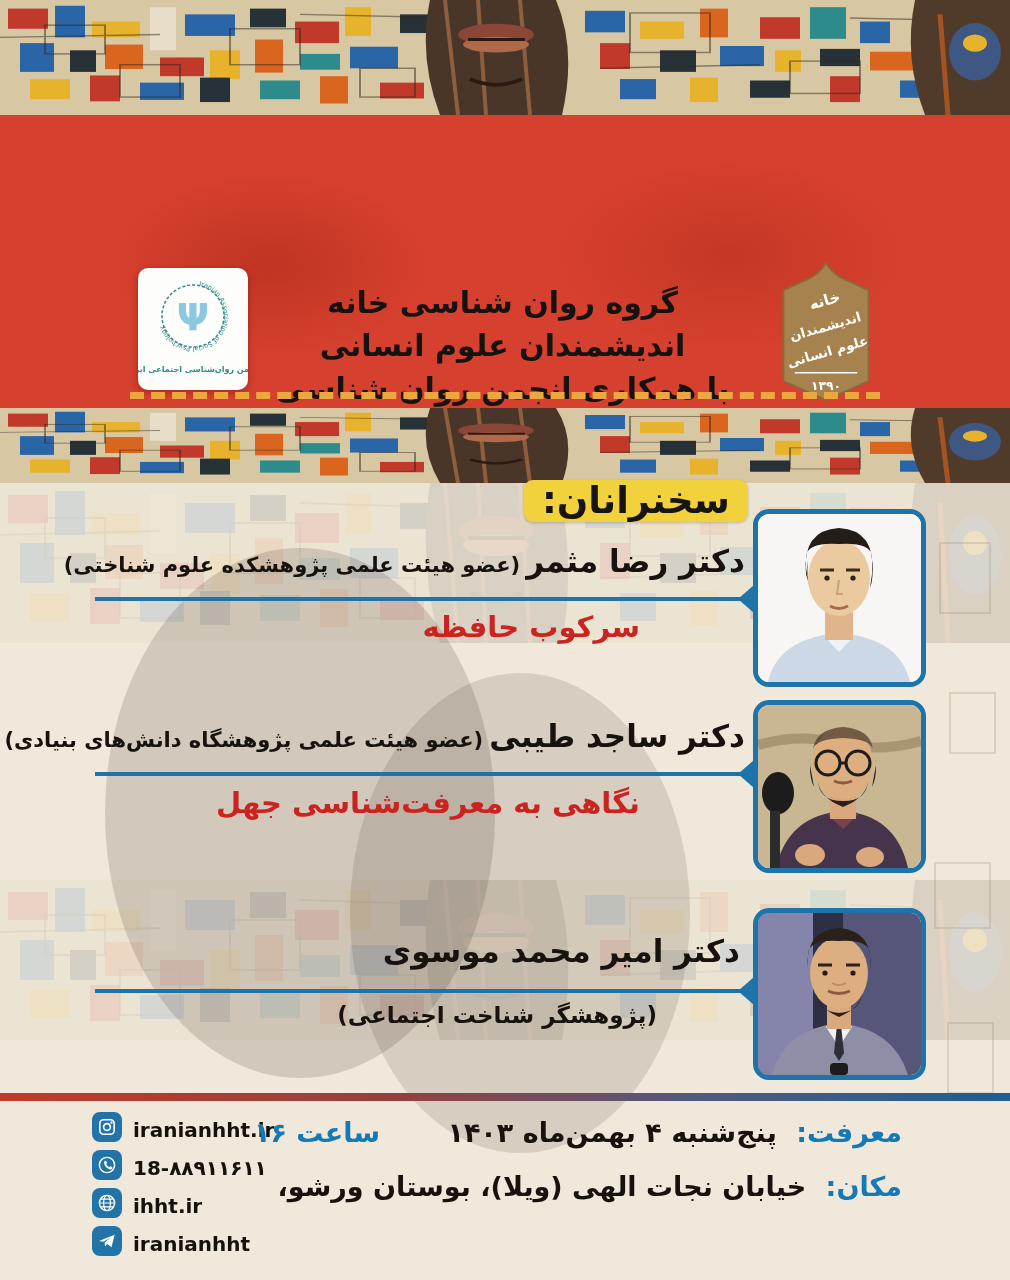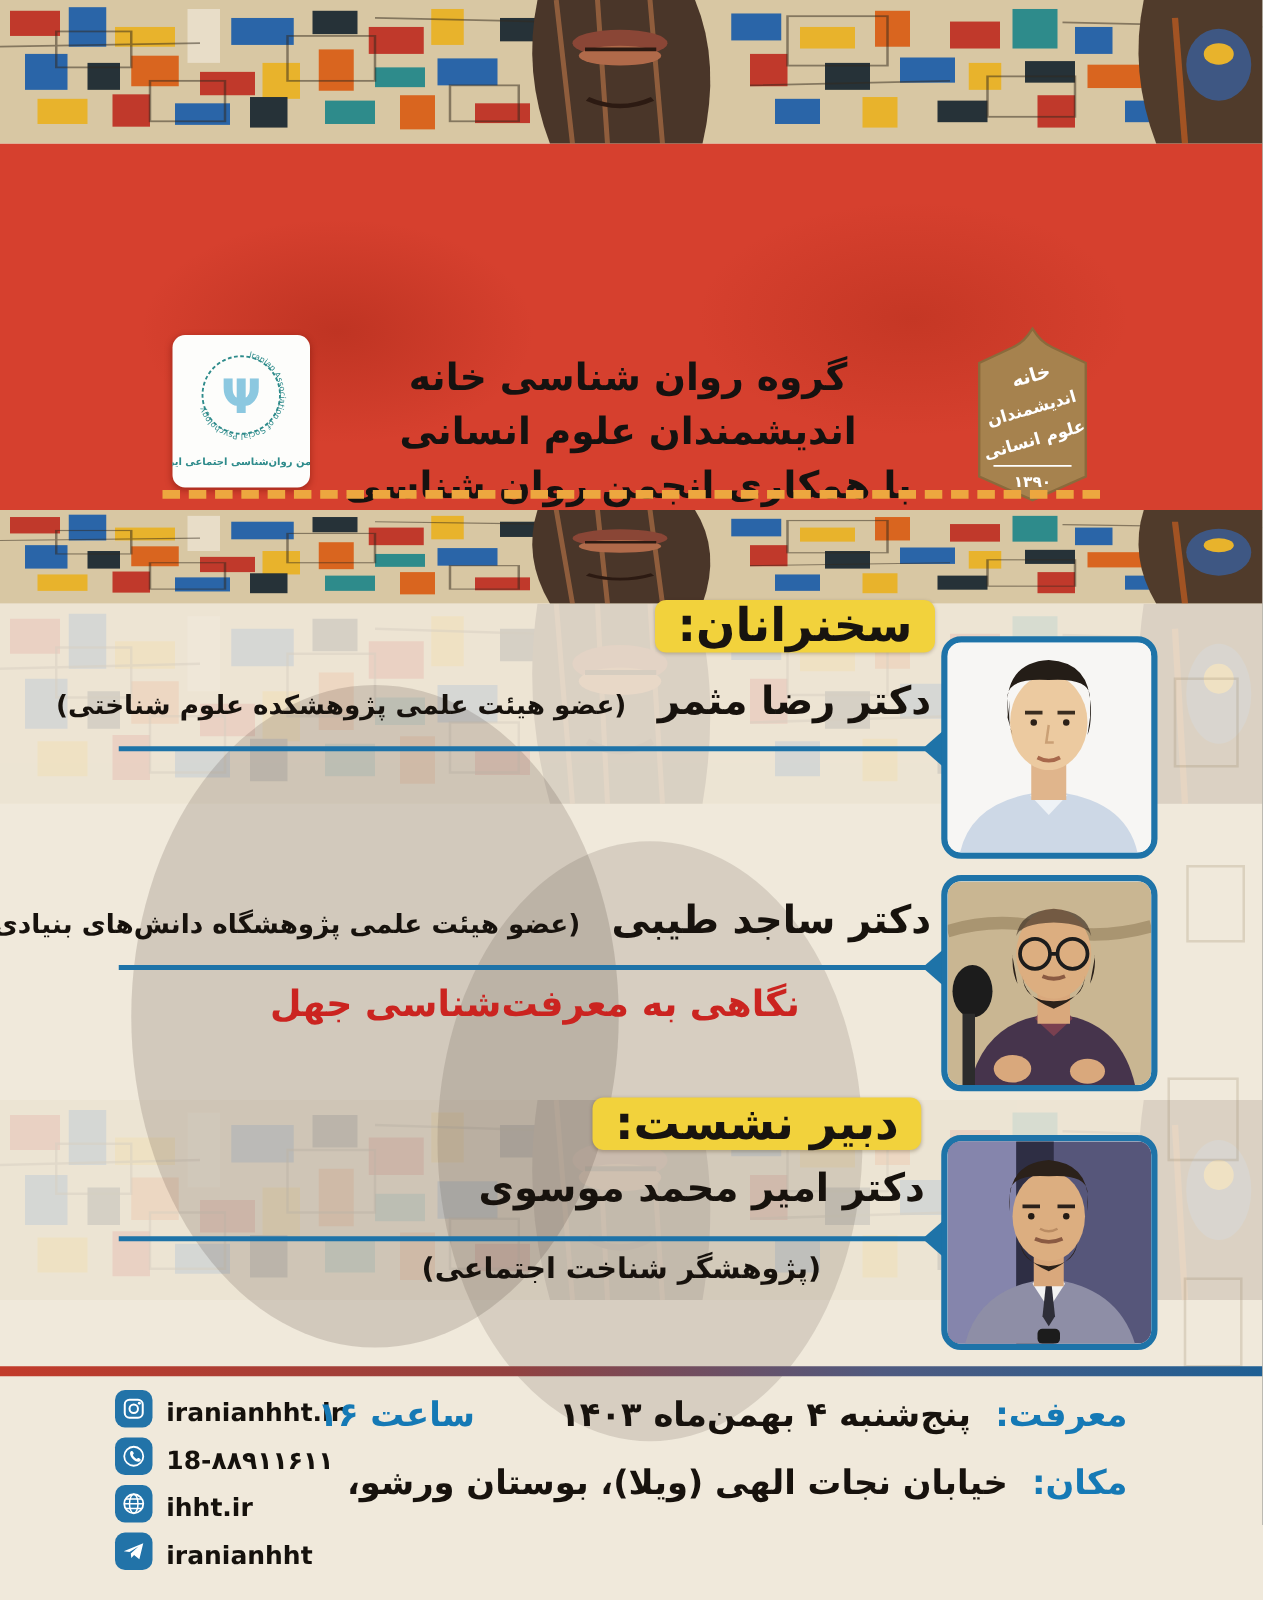--- a/index.html
+++ b/index.html
@@ -31,21 +31,21 @@
   .lower-bg{position:absolute;left:0;top:483px;width:1010px;height:797px;background:#f0e9db;}
   .faded-bg{position:absolute;left:0;top:0;width:1010px;height:797px;}
 
   .badge{position:absolute;z-index:5;background:#f2d23c;border-radius:9px;padding:3px 18px;
     direction:rtl;color:#18140f;font-size:37px;font-weight:bold;line-height:36px;box-shadow:0 1px 3px rgba(60,40,0,.25);}
   .badge-speakers{top:480px;right:262px;}
   .badge-chair{top:878px;right:273px;}
 
   .name-line{position:absolute;z-index:5;direction:rtl;white-space:nowrap;color:#17120d;}
   .sp-name{font-size:31px;font-weight:bold;}
-  .sp-affil{font-size:21px;font-weight:bold;margin-right:20px;}
+  .sp-affil{font-size:21px;font-weight:bold;margin-right:1px;}
   .n1{top:543px;right:265px;}
   .n2{top:718px;right:265px;}
   .n3{top:933px;right:270px;}
 
   .rule{position:absolute;z-index:4;height:4px;background:#1e73a8;left:95px;}
   .r1{top:597px;width:650px;}
   .r2{top:772px;width:650px;}
   .r3{top:989px;width:650px;}
   .pointer{position:absolute;z-index:4;width:0;height:0;left:738px;
     border-top:21px solid transparent;border-bottom:21px solid transparent;border-right:24px solid #1e73a8;}
@@ -217,20 +217,21 @@
   </div>
 
   <div class="badge badge-speakers">سخنرانان:</div>
 
   <div class="name-line n1">
     <span class="sp-name">دکتر رضا مثمر</span>
     <span class="sp-affil">(عضو هیئت علمی پژوهشکده علوم شناختی)</span>
   </div>
   <div class="rule r1"></div>
   <div class="pointer pt1"></div>
+  <div class="topic t1">سرکوب حافظه</div>
   <div class="photo-frame p1">
     <svg viewBox="0 0 163 168">
       <rect width="163" height="168" fill="#f7f6f4"></rect>
       <path d="M10,168 Q20,124 81,119 Q142,124 152,168 Z" fill="#cdd8e6"></path>
       <path d="M66,122 L81,138 L96,122" fill="#eef2f6"></path>
       <rect x="67" y="92" width="28" height="34" fill="#e0b58c"></rect>
       <ellipse cx="81" cy="64" rx="31" ry="38" fill="#eccaa0"></ellipse>
       <path d="M48,60 Q44,16 81,14 Q118,16 114,60 L114,42 Q112,28 81,30 Q50,28 48,42 Z" fill="#241d17"></path>
       <path d="M50,46 Q48,64 52,74 L48,60 Z M114,46 Q116,64 112,74 L114,60 Z" fill="#241d17"></path>
       <path d="M62,56 L76,56 M88,56 L102,56" stroke="#3a2d20" stroke-width="3"></path>
@@ -263,21 +264,20 @@
       <path d="M82,58 L88,58" stroke="#1c1c1c" stroke-width="3"></path>
       <path d="M60,74 Q60,96 85,96 Q110,96 110,74 Q110,92 85,102 Q60,92 60,74 Z" fill="#2b211a"></path>
       <path d="M76,76 Q85,80 94,76" stroke="#8a5a42" stroke-width="3" fill="none"></path>
       <ellipse cx="20" cy="88" rx="16" ry="21" fill="#1c1c1c"></ellipse>
       <rect x="12" y="106" width="10" height="57" fill="#2c2c2c"></rect>
       <ellipse cx="52" cy="150" rx="15" ry="11" fill="#d9a87c"></ellipse>
       <ellipse cx="112" cy="152" rx="14" ry="10" fill="#d9a87c"></ellipse>
     </svg>
   </div>
 
-  <div class="badge badge-chair">دبیر نشست:</div>
 
   <div class="name-line n3">
     <span class="sp-name">دکتر امیر محمد موسوی</span>
   </div>
   <div class="rule r3"></div>
   <div class="pointer pt3"></div>
   <div class="chair-role">(پژوهشگر شناخت اجتماعی)</div>
   <div class="photo-frame p3">
     <svg viewBox="0 0 163 162">
       <rect width="163" height="162" fill="#56567a"></rect>

